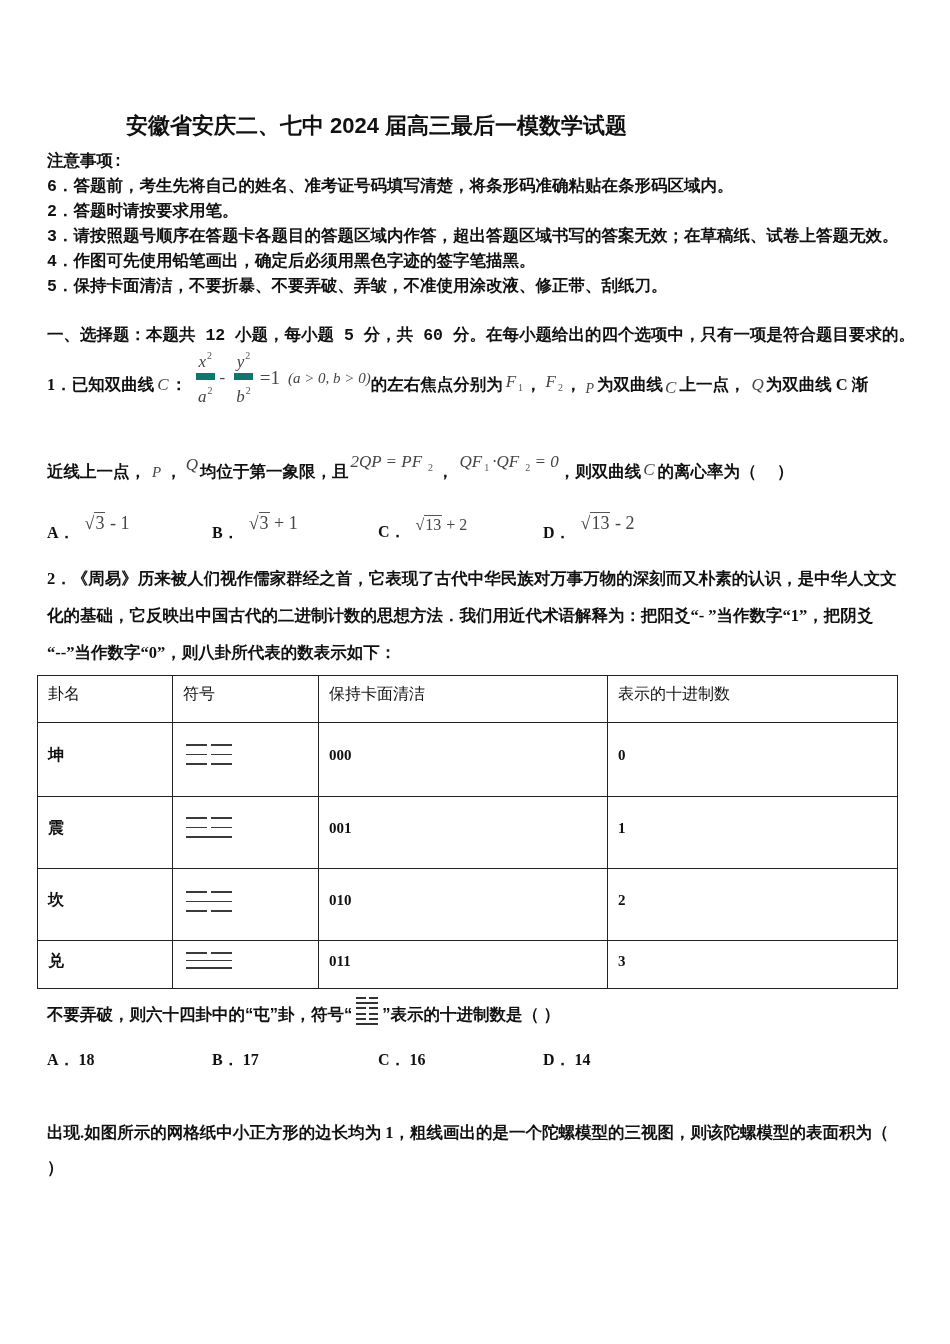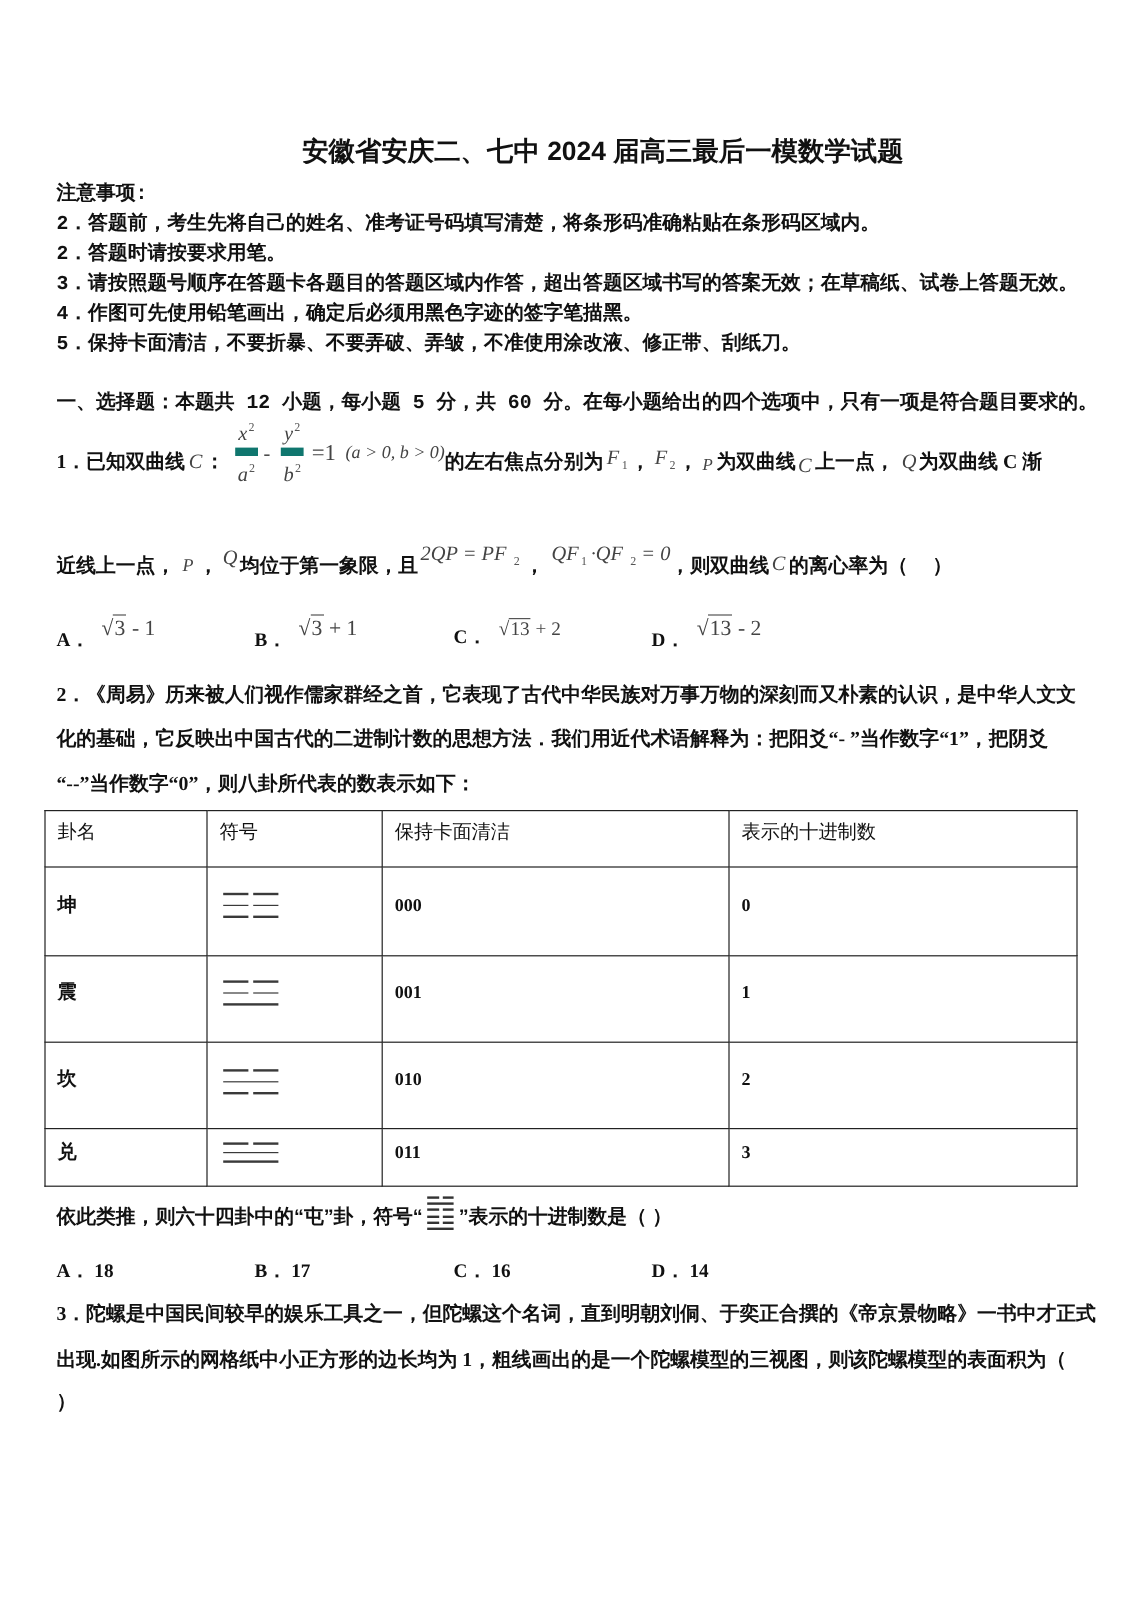--- a/index.html
+++ b/index.html
@@ -1,17 +1,17 @@
 <!DOCTYPE html>
 <html><head>
 <meta charset="utf-8">
 <style>
   html, body { margin:0; padding:0; background:#ffffff; }
   .page { position:relative; width:950px; height:1344px; background:#ffffff; overflow:hidden; color:#111; }
-  .title { position:absolute; top:112px; left:0; width:753px; text-align:right; font-family:"Liberation Sans", sans-serif; font-size:22px; font-weight:bold; line-height:28px; color:#111; }
+  .title { position:absolute; top:112px; left:0; width:753px; text-align:center; font-family:"Liberation Sans", sans-serif; font-size:22px; font-weight:bold; line-height:28px; color:#111; }
   .ln { position:absolute; left:47px; white-space:nowrap; font-family:"Liberation Serif", serif; font-size:16.5px; font-weight:bold; line-height:22px; height:22px; color:#111; }
   .ln.sans { font-family:Liberation Mono, monospace; }
   .ln.notice { font-weight:bold; }
   .row { display:flex; align-items:center; }
   .m { font-family:"Liberation Serif", serif; font-style:italic; font-weight:normal; color:#444; font-size:17px; }
   .mn { font-family:"Liberation Serif", serif; font-style:normal; font-weight:normal; color:#444; font-size:17px; }
   .sub { font-size:10px; vertical-align:-4px; font-style:normal; margin-left:2px; color:#555; }
   .sup { font-size:10px; vertical-align:8px; font-style:normal; margin-left:1px; color:#555; }
   .raise { position:relative; top:-7px; }
   .frac { display:inline-flex; flex-direction:column; align-items:center; line-height:22px; position:relative; top:-9px; }
@@ -40,21 +40,21 @@
   .hexagram .yao.broken span { width:9.5px; }
 </style>
 </head>
 <body>
 
 <div class="page">
 
   <div class="title">安徽省安庆二、七中 2024 届高三最后一模数学试题</div>
 
   <div class="ln sans notice" style="top:151px;">注意事项:</div>
-  <div class="ln sans notice" style="top:176px;">2．答题前，考生先将自己的姓名、准考证号码填写清楚，将条形码准确粘贴在条形码区域内。</div>
+  <div class="ln sans notice" style="top:176px;">6．答题前，考生先将自己的姓名、准考证号码填写清楚，将条形码准确粘贴在条形码区域内。</div>
   <div class="ln sans notice" style="top:201px;">2．答题时请按要求用笔。</div>
   <div class="ln sans notice" style="top:226px;">3．请按照题号顺序在答题卡各题目的答题区域内作答，超出答题区域书写的答案无效；在草稿纸、试卷上答题无效。</div>
   <div class="ln sans notice" style="top:251px;">4．作图可先使用铅笔画出，确定后必须用黑色字迹的签字笔描黑。</div>
   <div class="ln sans notice" style="top:276px;">5．保持卡面清洁，不要折暴、不要弄破、弄皱，不准使用涂改液、修正带、刮纸刀。</div>
 
   <div class="ln sans" style="top:325px;">一、选择题：本题共 12 小题，每小题 5 分，共 60 分。在每小题给出的四个选项中，只有一项是符合题目要求的。</div>
 
   <div class="ln row" style="top:362px; height:46px;">
     <span>1．已知双曲线</span>
     <span class="m" style="margin-left:3px;">C</span>
@@ -209,21 +209,21 @@
               </div>
             </div>
           </td>
       <td class="num">011</td>
       <td class="num">3</td>
     </tr>
   </tbody>
     </table>
 
   <div class="ln row" style="top:1003px; font-family:'Liberation Sans', sans-serif;">
-    <span>依此类推，则六十四卦中的“屯”卦，符号“</span>
+    <span>不要弄破，则六十四卦中的“屯”卦，符号“</span>
     <span class="hexagram">
         <div class="yao broken">
           <span></span>
           <span></span>
         </div>
         <div class="yao solid">
           <span></span>
         </div>
         <div class="yao broken">
           <span></span>
@@ -242,17 +242,16 @@
         </div>
       </span>
     <span>”表示的十进制数是（ ）</span>
   </div>
 
   <div class="opt" style="left:47px; top:1049px;"><span>A．</span><span style="margin-left:4px;">18</span></div>
   <div class="opt" style="left:212px; top:1049px;"><span>B．</span><span style="margin-left:4px;">17</span></div>
   <div class="opt" style="left:378px; top:1049px;"><span>C．</span><span style="margin-left:4px;">16</span></div>
   <div class="opt" style="left:543px; top:1049px;"><span>D．</span><span style="margin-left:4px;">14</span></div>
 
-  <div class="ln" style="top:1084px;">3．陀螺是中国民间较早的娱乐工具之一，但陀螺这个名词，直到明朝刘侗、于奕正合撰的《帝京景物略》一书中才正式</div>
   <div class="ln" style="top:1122px;">出现.如图所示的网格纸中小正方形的边长均为 1，粗线画出的是一个陀螺模型的三视图，则该陀螺模型的表面积为（</div>
   <div class="ln" style="top:1157px;">）</div>
 
 </div>
 
 </body></html>

